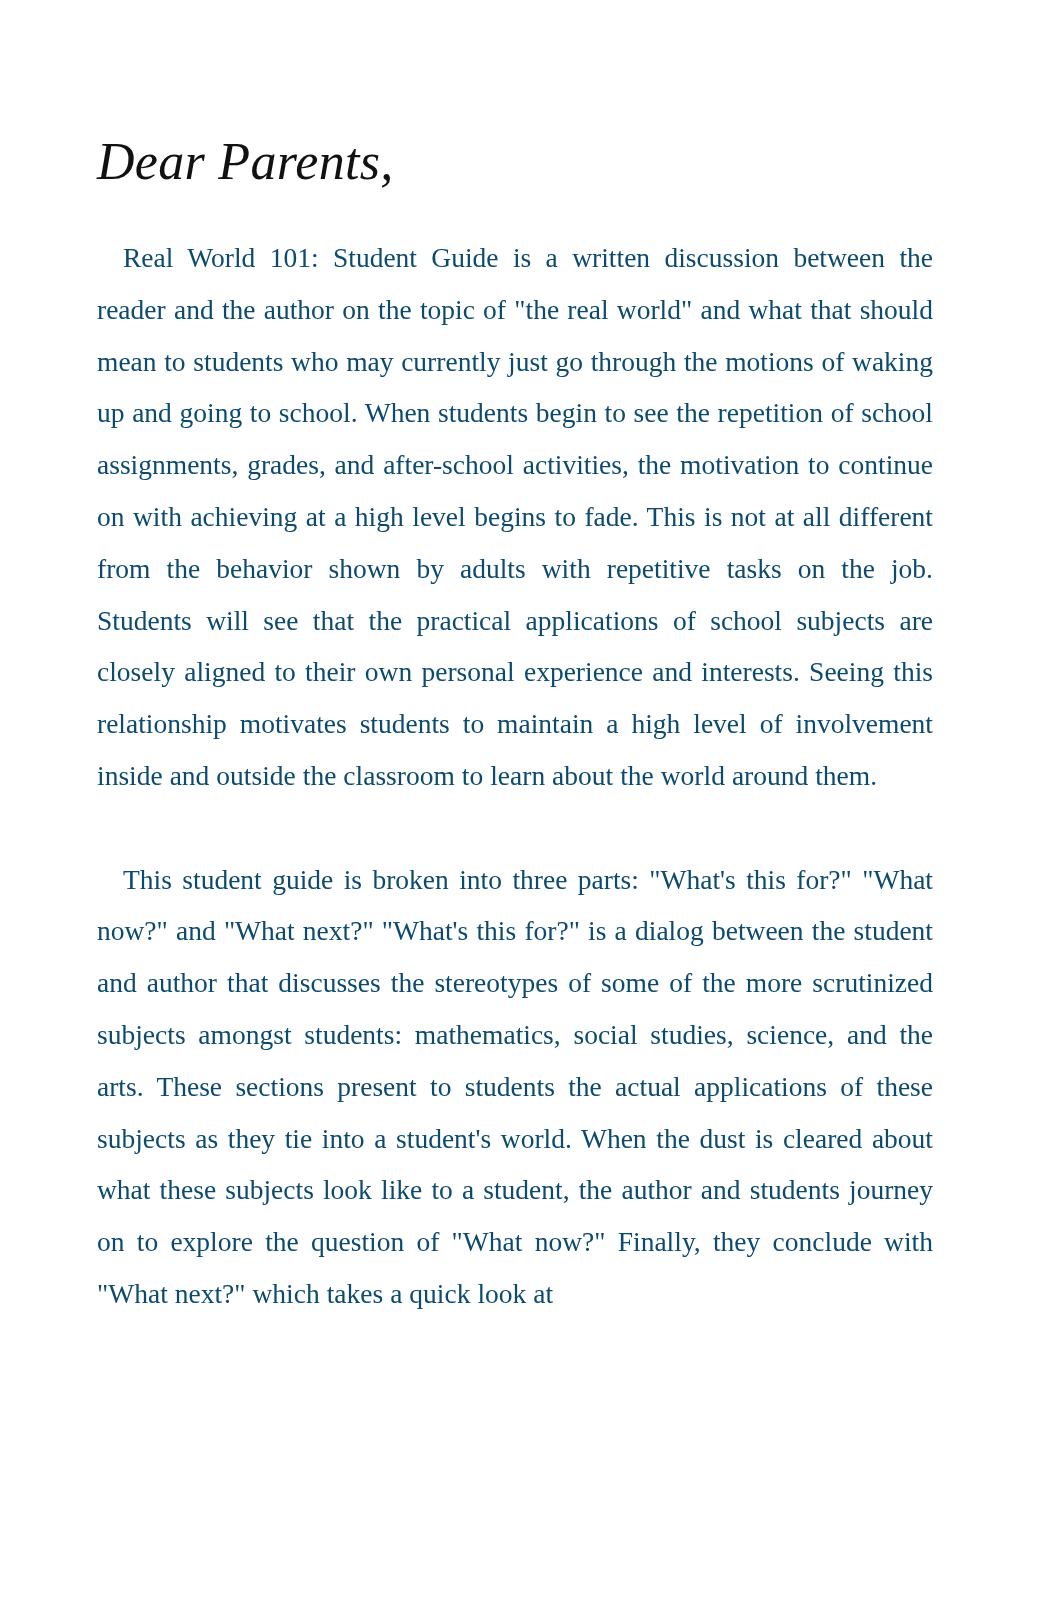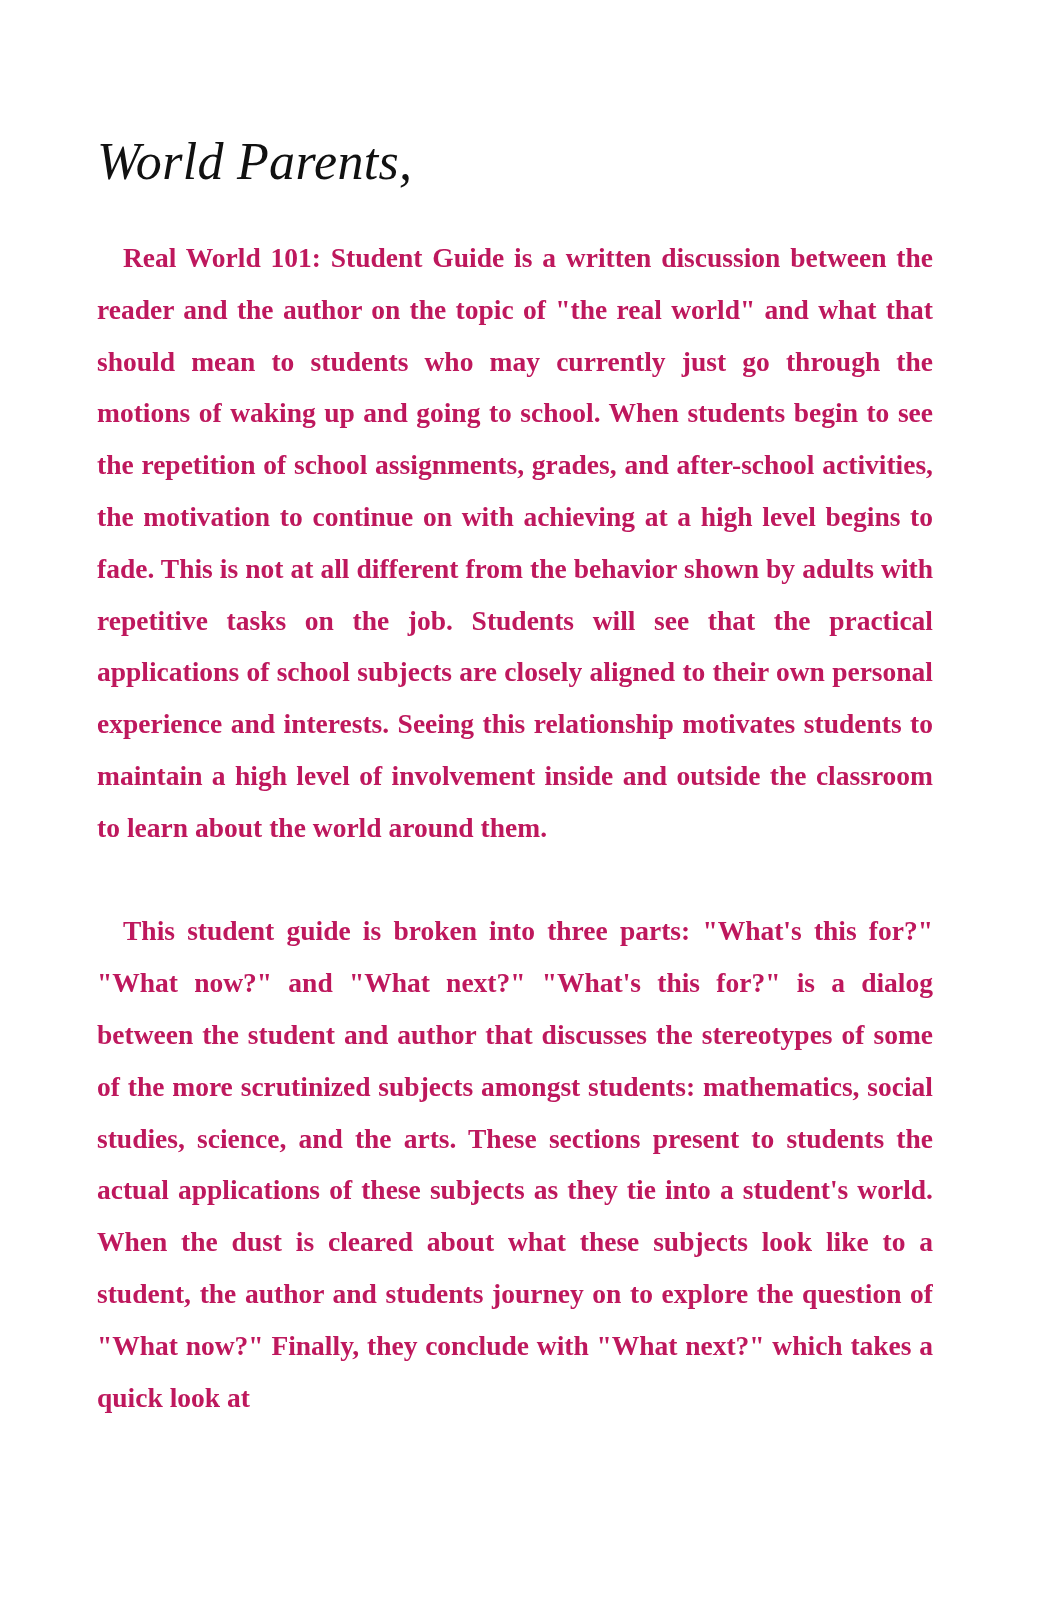--- a/index.html
+++ b/index.html
@@ -53,25 +53,24 @@
     left: 0;
     width: 836px;
   }
 
   .para {
     margin: 0;
     font-size: 27.5px;
     line-height: 51.8px;
     text-align: justify;
     text-justify: inter-word;
-    color: #be185d;
+    color: #0c4a6e;
     hyphens: none;
     -webkit-hyphens: none;
     word-spacing: 0.1px;
-    font-weight: bold;
   }
 
   .para + .para {
     margin-top: 51.8px;
   }
 
   .para .indent {
     display: inline-block;
     width: 26px;
   }
@@ -80,21 +79,21 @@
   .para-clipped {
     overflow: hidden;
   }
 </style>
 </head>
 <body>
 
 <div class="page">
   <div class="content">
 
-    <h1 class="doc-heading">World Parents,</h1>
+    <h1 class="doc-heading">Dear Parents,</h1>
 
     <div class="body-block">
 
       <p class="para"><span class="indent"></span><span>Real World 101: Student Guide is a written discussion between the reader and the author on the topic of "the real world" and what that should mean to students who may currently just go through the motions of waking up and going to school. When students begin to see the repetition of school assignments, grades, and after-school activities, the motivation to continue on with achieving at a high level begins to fade. This is not at all different from the behavior shown by adults with repetitive tasks on the job. Students will see that the practical applications of school subjects are closely aligned to their own personal experience and interests. Seeing this relationship motivates students to maintain a high level of involvement inside and outside the classroom to learn about the world around them.</span></p>
 
       <p class="para para-clipped"><span class="indent"></span><span>This student guide is broken into three parts: "What's this for?" "What now?" and "What next?" "What's this for?" is a dialog between the student and author that discusses the stereotypes of some of the more scrutinized subjects amongst students: mathematics, social studies, science, and the arts. These sections present to students the actual applications of these subjects as they tie into a student's world. When the dust is cleared about what these subjects look like to a student, the author and students journey on to explore the question of "What now?" Finally, they conclude with "What next?" which takes a quick look at</span></p>
 
     </div>
   </div>
 </div>

